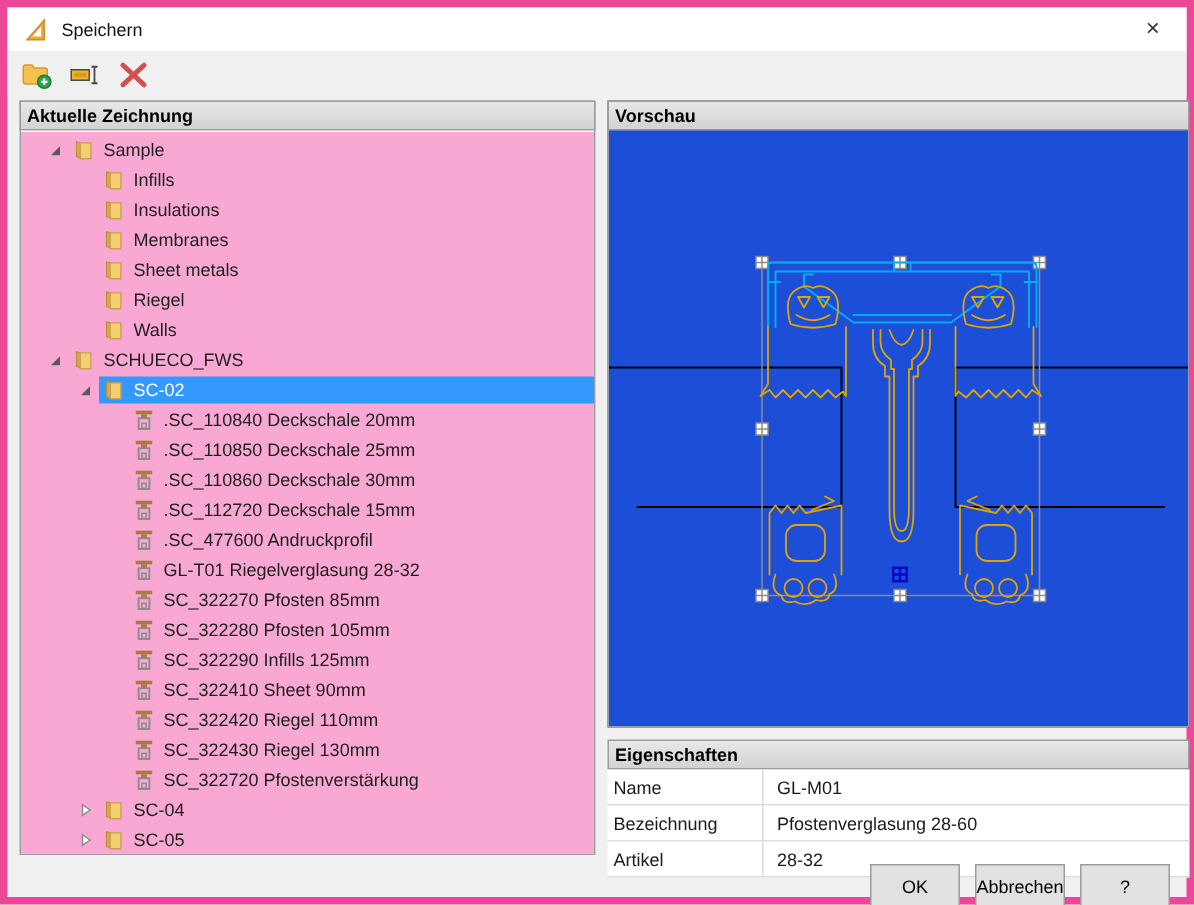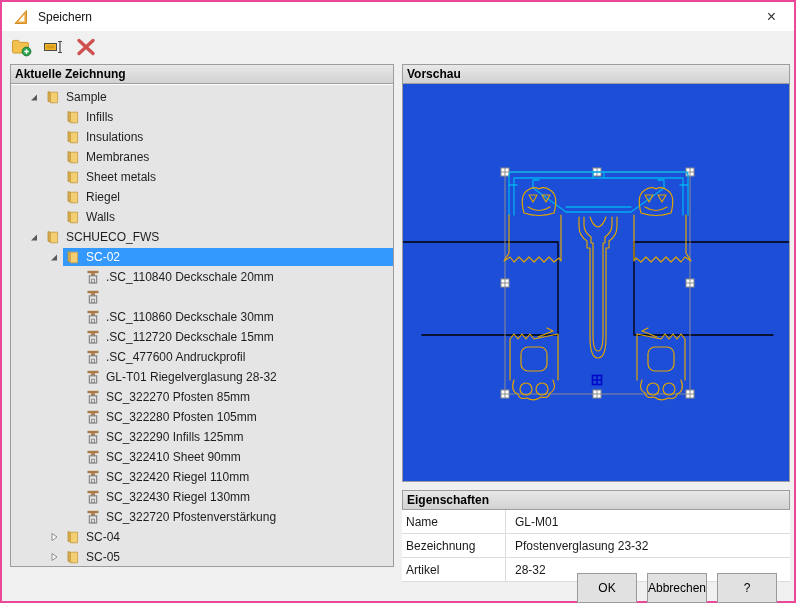--- a/index.html
+++ b/index.html
@@ -1,38 +1,38 @@
 <!DOCTYPE html>
 <html style="--cad-cyan: #00aeef; --cad-orange: #e0a400; --cad-black: #000000; --handle-gray: #8c8c8c; --marker-blue: #0008c8;"><head>
 <meta charset="utf-8">
 <style>
   * { box-sizing: border-box; margin: 0; padding: 0; }
   html,body { width:796px; height:603px; }
   body { font-family: "Liberation Sans", sans-serif; font-size: 12px; color:#1a1a1a; }
   #dialog {
     position:absolute; left:0; top:0; width:796px; height:603px;
-    background:#f0f0f0; border:2px solid #ec4899;
+    background:#f0f0f0; border:5px solid #ec4899;
   }
   
   #titlebar { position:absolute; left:0; top:0; width:100%; height:29px; background:#ffffff; display:flex; align-items:center; }
   #app-logo { width:20px; height:18px; margin-left:9px; }
   #title-text { margin-left:7px; font-size:12px; color:#111; }
   #close-btn { position:absolute; right:0; top:0; width:45px; height:29px; display:flex; align-items:center; justify-content:center; font-size:16px; color:#333; cursor:default; }
   
   #toolbar { position:absolute; left:0; top:29px; width:100%; height:31px; background:#f0f0f0; display:flex; align-items:center; }
   .tool-btn { width:26px; height:24px; margin-left:6px; display:flex; align-items:center; justify-content:center; }
   .tool-btn:first-child { margin-left:7px; }
   
   .panel-header {
     height:20px; line-height:19px; padding-left:4px; font-weight:bold; color:#000;
     background:linear-gradient(#e8e8e8,#d2d2d2); border:1px solid #9d9d9d;
   }
   #tree-panel { position:absolute; left:8px; top:62px; width:384px; height:503px; background:#fff; border:1px solid #9d9d9d; }
   #tree-panel .panel-header { margin:-1px -1px 8px -1px; }
-  #tree-body { position:absolute; left:0; top:20px; right:0; bottom:0; overflow:hidden; padding-top:2px; background:#e5e5e5; }
+  #tree-body { position:absolute; left:0; top:20px; right:0; bottom:0; overflow:hidden; padding-top:2px; background:#f9a8d4; }
   .tree-row { height:20px; display:flex; align-items:center; white-space:nowrap; }
   .tree-indent { flex:0 0 auto; }
   .tree-arrow { flex:0 0 18px; height:16px; display:flex; align-items:center; justify-content:center; }
   .row-content { flex:1 1 auto; display:flex; align-items:center; height:18px; padding-left:2px; }
   .row-content.selected { background:#3399ff; }
   .row-content.selected .tree-label { color:#fff; }
   .tree-icon { flex:0 0 16px; height:16px; display:flex; align-items:center; justify-content:center; }
   .tree-label { margin-left:5px; color:#1e1e1e; }
   
   #preview-panel { position:absolute; left:400px; top:62px; width:388px; height:418px; background:#1d4ed8; border:1px solid #9d9d9d; }
@@ -247,20 +247,21 @@
           <span class="tree-arrow"></span>
           <span class="row-content">
             <span class="tree-icon">
               <svg width="14" height="14" viewBox="0 0 14 14">
                 <rect x="1.5" y="0.8" width="11" height="2.4" fill="#a97a45"></rect>
                 <rect x="5" y="3.2" width="4" height="2.6" fill="#a97a45"></rect>
                 <rect x="3.4" y="5.8" width="7.2" height="7.2" fill="none" stroke="#8c8c8c" stroke-width="1.3"></rect>
                 <rect x="5.6" y="9.2" width="2.8" height="3.4" fill="none" stroke="#8c8c8c" stroke-width="1"></rect>
               </svg>
             </span>
+            <span class="tree-label">.SC_110850 Deckschale 25mm</span>
           </span>
         </div>
         <div class="tree-row">
           <span class="tree-indent" style="width: 54px;"></span>
           <span class="tree-arrow"></span>
           <span class="row-content">
             <span class="tree-icon">
               <svg width="14" height="14" viewBox="0 0 14 14">
                 <rect x="1.5" y="0.8" width="11" height="2.4" fill="#a97a45"></rect>
                 <rect x="5" y="3.2" width="4" height="2.6" fill="#a97a45"></rect>
@@ -530,21 +531,21 @@
 
   <div id="props-panel">
     <div class="panel-header">Eigenschaften</div>
     <div id="props-table">
         <div class="prop-row">
           <div class="prop-label">Name</div>
           <div class="prop-value">GL-M01</div>
         </div>
         <div class="prop-row">
           <div class="prop-label">Bezeichnung</div>
-          <div class="prop-value">Pfostenverglasung 23-32</div>
+          <div class="prop-value">Pfostenverglasung 28-60</div>
         </div>
         <div class="prop-row">
           <div class="prop-label">Artikel</div>
           <div class="prop-value">28-32</div>
         </div>
       </div>
   </div>
 
   <button class="dlg-btn" id="btn-ok">OK</button>
   <button class="dlg-btn" id="btn-cancel">Abbrechen</button>

